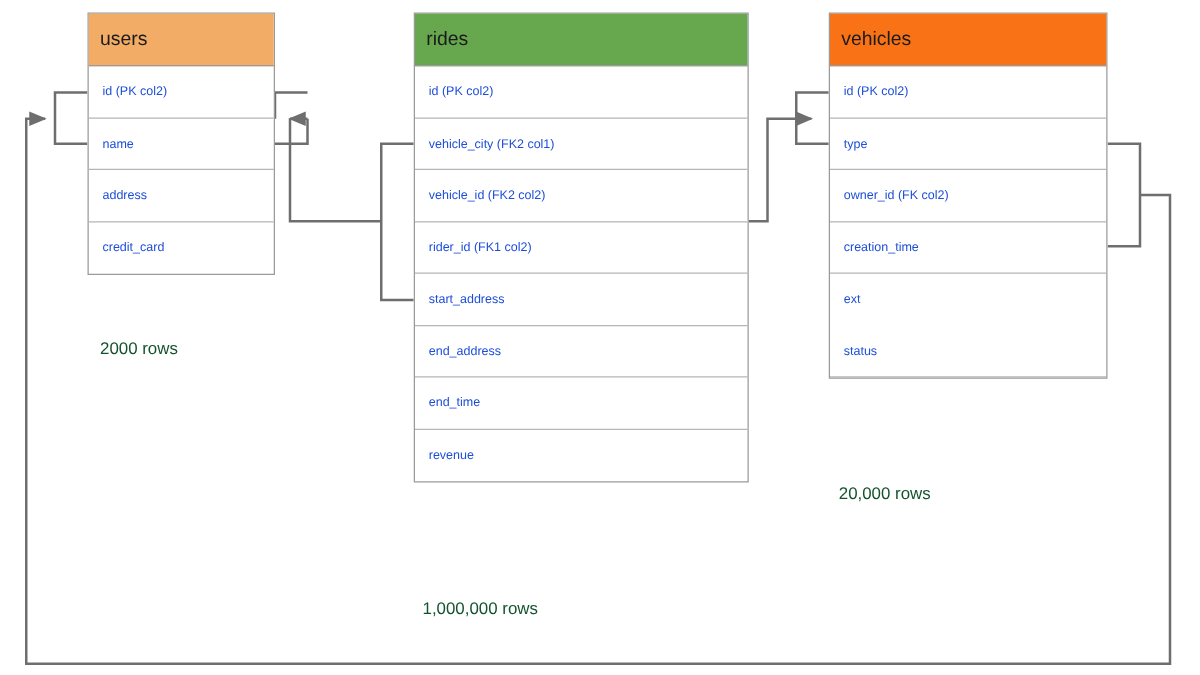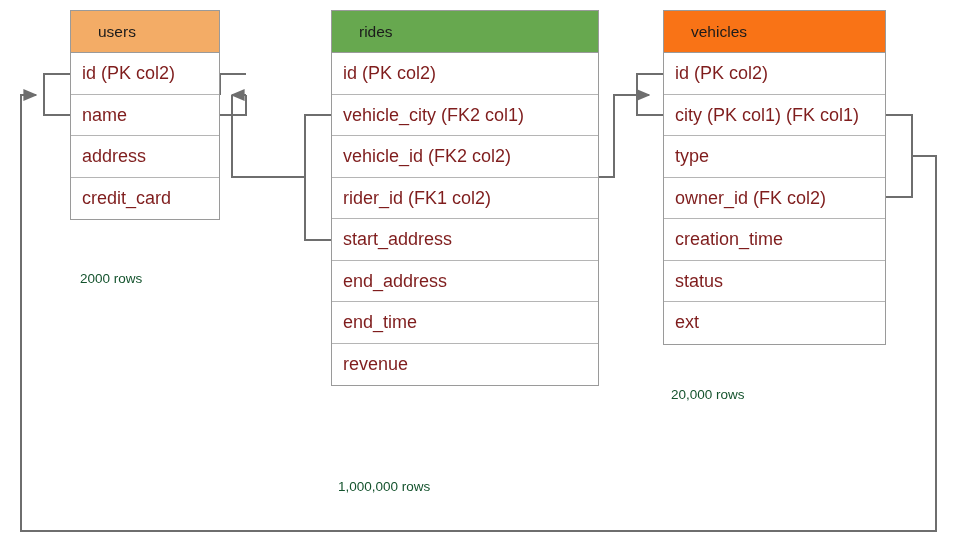--- a/index.html
+++ b/index.html
@@ -27,34 +27,34 @@
     position: absolute;
     box-sizing: border-box;
     border: 1px solid #9a9a9a;
     background: #ffffff;
     z-index: 2;
   }
   .table-header {
     box-sizing: border-box;
     height: 42px;
     line-height: 42px;
-    padding: 0 0 0 27px;
+    padding: 0 0 0 9px;
     font-size: 15.5px;
     color: #1b1b1b;
     border-bottom: 1px solid #9a9a9a;
     white-space: nowrap;
     overflow: hidden;
   }
   .table-row {
     box-sizing: border-box;
     height: 41.5px;
     line-height: 41.5px;
     padding: 0 0 0 11px;
-    font-size: 18px;
-    color: #7f1d1d;
+    font-size: 10px;
+    color: #1d4ed8;
     border-bottom: 1px solid #b5b5b5;
     white-space: nowrap;
     overflow: hidden;
   }
   .table-row.last {
     border-bottom: none;
   }
   .row-count {
     position: absolute;
     font-size: 13.5px;
@@ -118,22 +118,21 @@
     <div class="table-row">start_address</div>
     <div class="table-row">end_address</div>
     <div class="table-row">end_time</div>
     <div class="table-row last">revenue</div>
   </div>
   <div class="row-count" style="left:338px; top:479px;">1,000,000 rows</div>
 
   <div class="table-box" style="left:663px; top:10px; width:223px;">
     <div class="table-header" style="background:#f97316;">vehicles</div>
     <div class="table-row">id (PK col2)</div>
-    <div class="table-row">city (PK col1) (FK col1)</div>
     <div class="table-row">type</div>
     <div class="table-row">owner_id (FK col2)</div>
     <div class="table-row">creation_time</div>
+    <div class="table-row last">ext</div>
     <div class="table-row">status</div>
-    <div class="table-row last">ext</div>
   </div>
   <div class="row-count" style="left:671px; top:355px;margin-top:32px;">20,000 rows</div>
 
 </div>
 
 </body></html>

